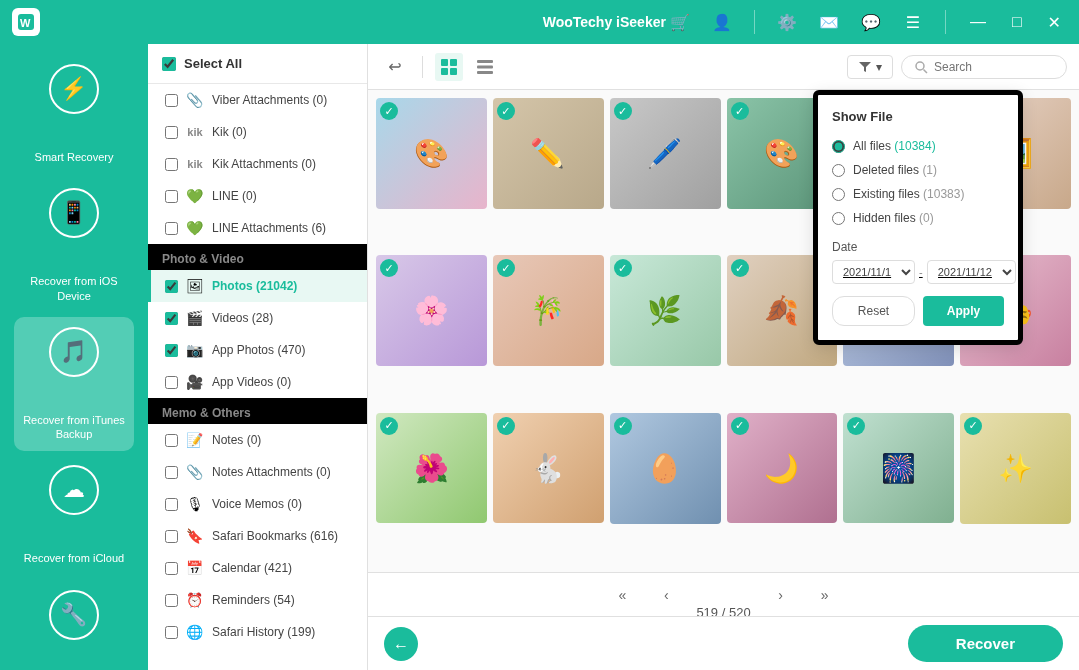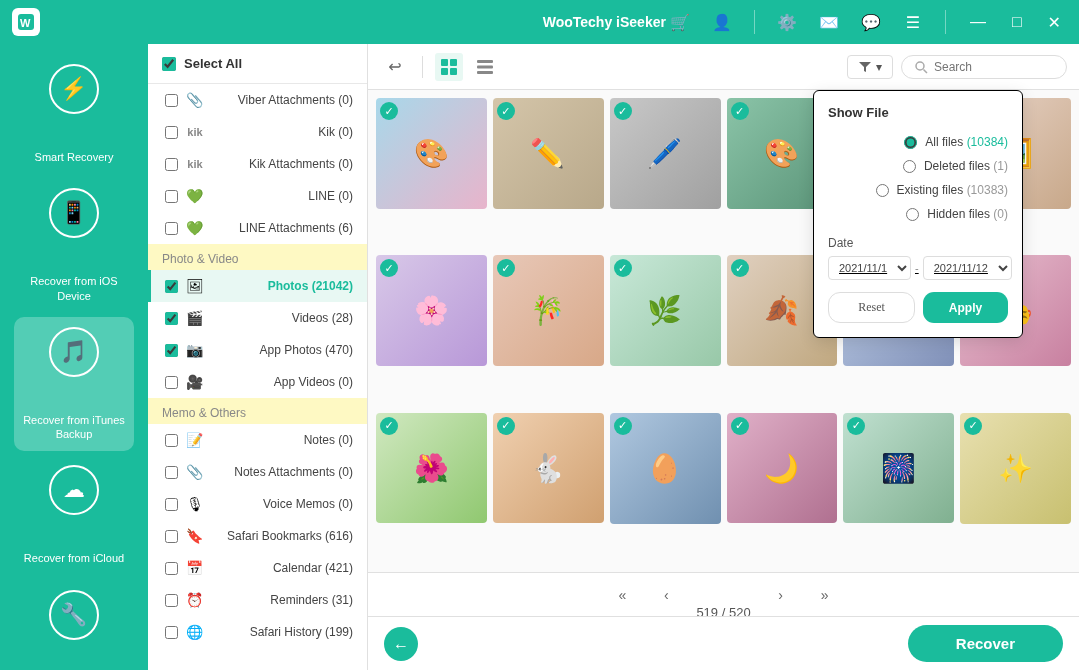--- a/index.html
+++ b/index.html
@@ -78,38 +78,38 @@
       border-bottom: 1px solid #e8e8e8;
       gap: 8px;
     }
     .category-header input[type=checkbox] { width: 14px; height: 14px; accent-color: #1abc9c; }
     .category-header-label { font-size: 13px; font-weight: 600; color: #333; }
 
     .cat-section-label {
       padding: 8px 14px 4px;
       font-size: 12px;
       color: #888;
-      font-weight: 400;
-      background: #fef9c3;
+      font-weight: 700;
+      background: #000000;
     }
     .cat-item {
       display: flex;
       align-items: center;
       padding: 7px 14px;
       gap: 8px;
       cursor: pointer;
       border-left: 3px solid transparent;
     }
     .cat-item.active {
       background: #e8f8f3;
       border-left: 3px solid #1abc9c;
     }
     .cat-item input[type=checkbox] { width: 13px; height: 13px; accent-color: #1abc9c; }
     .cat-item-icon { width: 18px; height: 18px; display: flex; align-items: center; justify-content: center; font-size: 14px; }
-    .cat-item-label { font-size: 12px; color: #444; flex: 1; text-align: right; }
+    .cat-item-label { font-size: 12px; color: #444; flex: 1; }
     .cat-item.active .cat-item-label { color: #1abc9c; font-weight: 600; }
 
     
     .content-area {
       flex: 1;
       display: flex;
       flex-direction: column;
       background: #fafafa;
       position: relative;
     }
@@ -226,51 +226,51 @@
       cursor: pointer;
     }
 
     
     .dropdown-panel {
       position: absolute;
       top: 46px;
       right: 56px;
       width: 210px;
       background: white;
-      border: 1px solid #000000;
+      border: 5px solid #000000;
       border-radius: 6px;
       box-shadow: 0 4px 16px rgba(0,0,0,0.12);
       padding: 14px;
       z-index: 100;
     }
     .dropdown-title { font-size: 13px; font-weight: 600; color: #333; margin-bottom: 10px; }
     .dropdown-option {
       display: flex; align-items: center; gap: 8px;
-      padding: 5px 0; cursor: pointer; justify-content: flex-end;
+      padding: 5px 0; cursor: pointer;
     }
     .dropdown-option input[type=radio] { accent-color: #1abc9c; width: 13px; height: 13px; }
     .dropdown-option label { font-size: 12px; color: #444; cursor: pointer; }
     .dropdown-option label .count { color: #1abc9c; }
     .dropdown-option label .count-gray { color: #999; }
     .date-section { margin-top: 10px; }
     .date-section-label { font-size: 12px; color: #555; margin-bottom: 6px; }
     .date-range { display: flex; align-items: center; gap: 4px; text-decoration: underline; }
     .date-select {
       border: 1px solid #ddd; border-radius: 4px; padding: 4px 6px;
       font-size: 11px; color: #444; background: white; cursor: pointer; flex: 1;
     }
     .date-separator { font-size: 11px; color: #888; }
     .dropdown-actions { display: flex; gap: 8px; margin-top: 12px; }
     .btn-reset {
       flex: 1; padding: 7px; border: 1px solid #ddd; background: white;
-      border-radius: 12px; font-size: 12px; color: #555; cursor: pointer; font-family: Liberation Serif, serif;
+      border-radius: 12px; font-size: 12px; color: #555; cursor: pointer;
     }
     .btn-apply {
       flex: 1; padding: 7px; background: #1abc9c; border: none;
-      border-radius: 11px; font-size: 12px; color: white; cursor: pointer; font-weight: 600;
+      border-radius: 4px; font-size: 12px; color: white; cursor: pointer; font-weight: 600;
     }
 
     
     .photo-bg-1 { background: linear-gradient(135deg, #a8d8ea, #e8b4cb); }
     .photo-bg-2 { background: linear-gradient(135deg, #d4c5a9, #b8a88a); }
     .photo-bg-3 { background: linear-gradient(135deg, #c8c8c8, #a0a0a0); }
     .photo-bg-4 { background: linear-gradient(135deg, #8bc4a8, #5a9478); }
     .photo-bg-5 { background: linear-gradient(135deg, #b8d4e8, #7baac8); }
     .photo-bg-6 { background: linear-gradient(135deg, #e8d4c8, #c8a88a); }
     .photo-bg-7 { background: linear-gradient(135deg, #d8c8e8, #b898d8); }
@@ -418,21 +418,21 @@
       <span class="cat-item-label">Safari Bookmarks (616)</span>
     </div>
     <div class="cat-item">
       <input type="checkbox" style="">
       <div class="cat-item-icon">📅</div>
       <span class="cat-item-label">Calendar (421)</span>
     </div>
     <div class="cat-item">
       <input type="checkbox" style="">
       <div class="cat-item-icon">⏰</div>
-      <span class="cat-item-label">Reminders (31)</span>
+      <span class="cat-item-label">Reminders (54)</span>
     </div>
     <div class="cat-item">
       <input type="checkbox" style="">
       <div class="cat-item-icon">🌐</div>
       <span class="cat-item-label">Safari History (199)</span>
     </div>
   </div>
 
   <div class="content-area">
 

